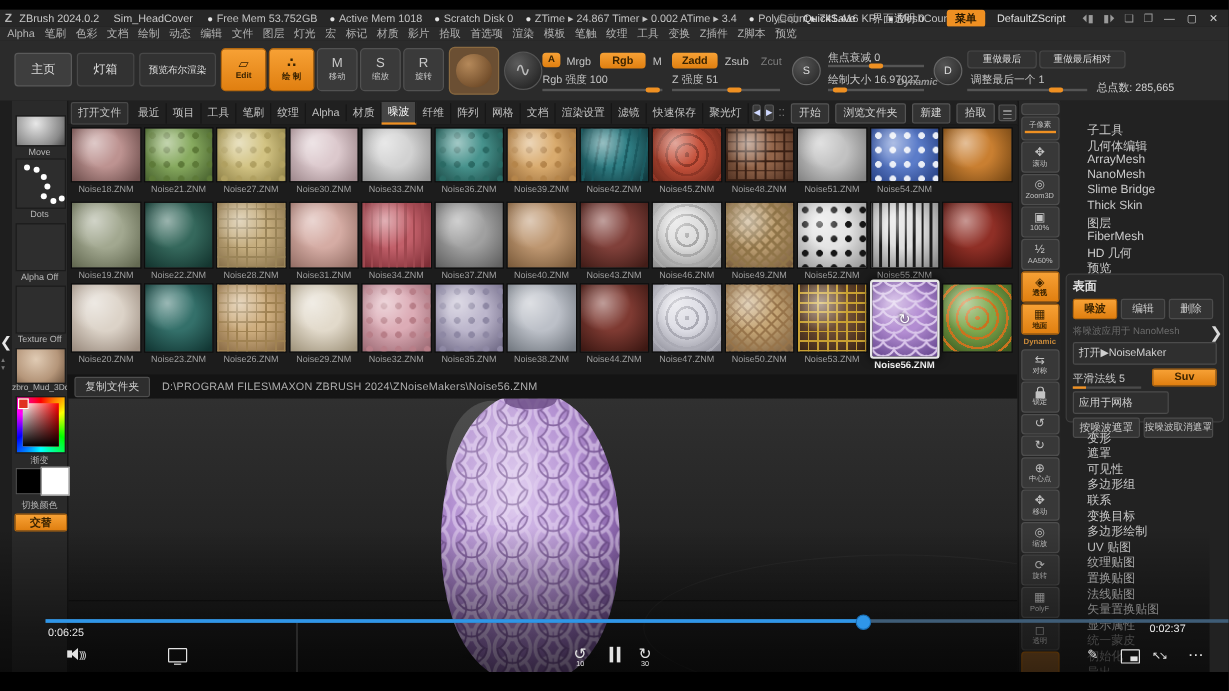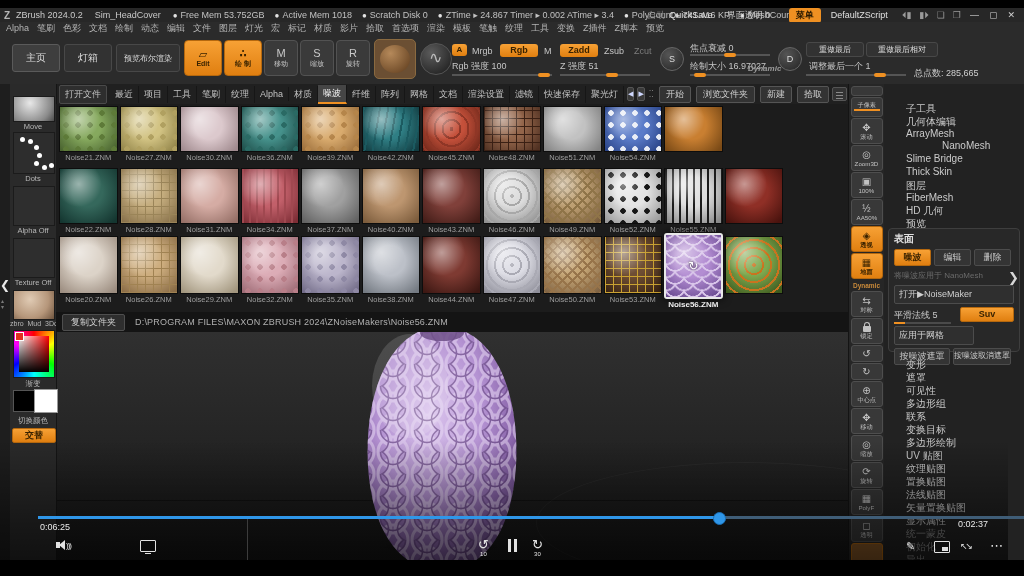--- a/index.html
+++ b/index.html
@@ -381,38 +381,50 @@
       <ellipse cx="100" cy="13" rx="22" ry="8" fill="#6e5088" opacity="0.85"></ellipse>
       <ellipse cx="68" cy="66" rx="38" ry="52" fill="#ffffff" opacity="0.14"></ellipse>
       <rect x="84" y="246" width="32" height="14" rx="6" fill="#c99a88"></rect>
     </svg>
   </div>
 
   <div id="lightbox" class="abs nosel">
     <div class="lbrow" id="row1" style="top:2px;">
         <div class="cell">
           <div class="th" style="height: 44px;">
+            <div class="sph" style="background-image: radial-gradient(circle at 33% 28%, rgba(255, 255, 255, 0.5), rgba(255, 255, 255, 0) 42%), radial-gradient(circle at 48% 42%, rgb(189, 147, 145) 35%, rgb(112, 80, 78) 92%); background-size: 100% 100%, 100% 100%; background-position: 0px 0px, 0px 0px;"></div>
+          </div>
+          <div class="cl">Noise18.ZNM</div>
+        </div>
+        <div class="cell">
+          <div class="th" style="height: 44px;">
             <div class="sph" style="background-image: radial-gradient(circle at 33% 28%, rgba(255, 255, 255, 0.5), rgba(255, 255, 255, 0) 42%), radial-gradient(circle, rgb(93, 122, 56) 0px, rgb(93, 122, 56) 2.5px, rgba(0, 0, 0, 0) 3px), radial-gradient(circle at 48% 42%, rgb(134, 169, 94) 35%, rgb(74, 100, 48) 92%); background-size: 100% 100%, 12px 12px, 100% 100%; background-position: 0px 0px, 0px 0px, 0px 0px;"></div>
           </div>
           <div class="cl">Noise21.ZNM</div>
         </div>
         <div class="cell">
           <div class="th" style="height: 44px;">
             <div class="sph" style="background-image: radial-gradient(circle at 33% 28%, rgba(255, 255, 255, 0.5), rgba(255, 255, 255, 0) 42%), radial-gradient(circle, rgb(176, 160, 96) 0px, rgb(176, 160, 96) 2.5px, rgba(0, 0, 0, 0) 3px), radial-gradient(circle at 48% 42%, rgb(210, 195, 131) 35%, rgb(147, 133, 74) 92%); background-size: 100% 100%, 12px 12px, 100% 100%; background-position: 0px 0px, 0px 0px, 0px 0px;"></div>
           </div>
           <div class="cl">Noise27.ZNM</div>
         </div>
         <div class="cell">
           <div class="th" style="height: 44px;">
             <div class="sph" style="background-image: radial-gradient(circle at 33% 28%, rgba(255, 255, 255, 0.5), rgba(255, 255, 255, 0) 42%), radial-gradient(circle at 48% 42%, rgb(220, 201, 205) 35%, rgb(160, 138, 142) 92%); background-size: 100% 100%, 100% 100%; background-position: 0px 0px, 0px 0px;"></div>
           </div>
           <div class="cl">Noise30.ZNM</div>
         </div>
         <div class="cell">
           <div class="th" style="height: 44px;">
+            <div class="sph" style="background-image: radial-gradient(circle at 33% 28%, rgba(255, 255, 255, 0.5), rgba(255, 255, 255, 0) 42%), radial-gradient(circle at 48% 42%, rgb(210, 210, 210) 35%, rgb(148, 148, 148) 92%); background-size: 100% 100%, 100% 100%; background-position: 0px 0px, 0px 0px;"></div>
+          </div>
+          <div class="cl">Noise33.ZNM</div>
+        </div>
+        <div class="cell">
+          <div class="th" style="height: 44px;">
             <div class="sph" style="background-image: radial-gradient(circle at 33% 28%, rgba(255, 255, 255, 0.5), rgba(255, 255, 255, 0) 42%), radial-gradient(circle, rgb(42, 106, 100) 0px, rgb(42, 106, 100) 2.5px, rgba(0, 0, 0, 0) 3px), radial-gradient(circle at 48% 42%, rgb(70, 146, 140) 35%, rgb(31, 79, 75) 92%); background-size: 100% 100%, 12px 12px, 100% 100%; background-position: 0px 0px, 0px 0px, 0px 0px;"></div>
           </div>
           <div class="cl">Noise36.ZNM</div>
         </div>
         <div class="cell">
           <div class="th" style="height: 44px;">
             <div class="sph" style="background-image: radial-gradient(circle at 33% 28%, rgba(255, 255, 255, 0.5), rgba(255, 255, 255, 0) 42%), radial-gradient(circle, rgb(181, 133, 74) 0px, rgb(181, 133, 74) 2.5px, rgba(0, 0, 0, 0) 3px), radial-gradient(circle at 48% 42%, rgb(217, 171, 110) 35%, rgb(156, 111, 60) 92%); background-size: 100% 100%, 12px 12px, 100% 100%; background-position: 0px 0px, 0px 0px, 0px 0px;"></div>
           </div>
           <div class="cl">Noise39.ZNM</div>
         </div>
@@ -449,20 +461,26 @@
         <div class="cell">
           <div class="th" style="height: 44px;">
             <div class="sph" style="background-image: radial-gradient(circle at 33% 28%, rgba(255, 255, 255, 0.5), rgba(255, 255, 255, 0) 42%), radial-gradient(circle at 48% 42%, rgb(201, 127, 49) 35%, rgb(122, 74, 22) 92%); background-size: 100% 100%, 100% 100%; background-position: 0px 0px, 0px 0px;"></div>
           </div>
           <div class="cl"></div>
         </div>
       </div>
     <div class="lbrow" id="row2" style="top:64px;">
         <div class="cell">
           <div class="th" style="height: 54px;">
+            <div class="sph" style="background-image: radial-gradient(circle at 33% 28%, rgba(255, 255, 255, 0.5), rgba(255, 255, 255, 0) 42%), radial-gradient(circle at 48% 42%, rgb(162, 168, 144) 35%, rgb(100, 106, 82) 92%); background-size: 100% 100%, 100% 100%; background-position: 0px 0px, 0px 0px;"></div>
+          </div>
+          <div class="cl">Noise19.ZNM</div>
+        </div>
+        <div class="cell">
+          <div class="th" style="height: 54px;">
             <div class="sph" style="background-image: radial-gradient(circle at 33% 28%, rgba(255, 255, 255, 0.5), rgba(255, 255, 255, 0) 42%), radial-gradient(circle at 48% 42%, rgb(53, 104, 92) 35%, rgb(20, 54, 48) 92%); background-size: 100% 100%, 100% 100%; background-position: 0px 0px, 0px 0px;"></div>
           </div>
           <div class="cl">Noise22.ZNM</div>
         </div>
         <div class="cell">
           <div class="th" style="height: 54px;">
             <div class="sph" style="background-image: radial-gradient(circle at 33% 28%, rgba(255, 255, 255, 0.5), rgba(255, 255, 255, 0) 42%), repeating-linear-gradient(0deg, rgb(154, 132, 88) 0px, rgb(154, 132, 88) 1.5px, rgba(0, 0, 0, 0) 1.5px, rgba(0, 0, 0, 0) 8px), repeating-linear-gradient(90deg, rgb(154, 132, 88) 0px, rgb(154, 132, 88) 1.5px, rgba(0, 0, 0, 0) 1.5px, rgba(0, 0, 0, 0) 8px), radial-gradient(circle at 48% 42%, rgb(197, 173, 126) 35%, rgb(135, 112, 74) 92%); background-size: 100% 100%, 100% 100%, 100% 100%, 100% 100%; background-position: 0px 0px, 0px 0px, 0px 0px, 0px 0px;"></div>
           </div>
           <div class="cl">Noise28.ZNM</div>
         </div>
@@ -526,20 +544,26 @@
           </div>
           <div class="cl"></div>
         </div>
       </div>
     <div class="lbrow" id="row3" style="top:132px;">
         <div class="cell">
           <div class="th" style="height: 56px;">
             <div class="sph" style="background-image: radial-gradient(circle at 33% 28%, rgba(255, 255, 255, 0.5), rgba(255, 255, 255, 0) 42%), radial-gradient(circle at 48% 42%, rgb(220, 211, 200) 35%, rgb(156, 141, 128) 92%); background-size: 100% 100%, 100% 100%; background-position: 0px 0px, 0px 0px;"></div>
           </div>
           <div class="cl">Noise20.ZNM</div>
+        </div>
+        <div class="cell">
+          <div class="th" style="height: 56px;">
+            <div class="sph" style="background-image: radial-gradient(circle at 33% 28%, rgba(255, 255, 255, 0.5), rgba(255, 255, 255, 0) 42%), radial-gradient(circle at 48% 42%, rgb(52, 112, 106) 35%, rgb(18, 55, 52) 92%); background-size: 100% 100%, 100% 100%; background-position: 0px 0px, 0px 0px;"></div>
+          </div>
+          <div class="cl">Noise23.ZNM</div>
         </div>
         <div class="cell">
           <div class="th" style="height: 56px;">
             <div class="sph" style="background-image: radial-gradient(circle at 33% 28%, rgba(255, 255, 255, 0.5), rgba(255, 255, 255, 0) 42%), repeating-linear-gradient(0deg, rgb(160, 130, 82) 0px, rgb(160, 130, 82) 1.5px, rgba(0, 0, 0, 0) 1.5px, rgba(0, 0, 0, 0) 8px), repeating-linear-gradient(90deg, rgb(160, 130, 82) 0px, rgb(160, 130, 82) 1.5px, rgba(0, 0, 0, 0) 1.5px, rgba(0, 0, 0, 0) 8px), radial-gradient(circle at 48% 42%, rgb(205, 173, 126) 35%, rgb(138, 108, 70) 92%); background-size: 100% 100%, 100% 100%, 100% 100%, 100% 100%; background-position: 0px 0px, 0px 0px, 0px 0px, 0px 0px;"></div>
           </div>
           <div class="cl">Noise26.ZNM</div>
         </div>
         <div class="cell">
           <div class="th" style="height: 56px;">
             <div class="sph" style="background-image: radial-gradient(circle at 33% 28%, rgba(255, 255, 255, 0.5), rgba(255, 255, 255, 0) 42%), radial-gradient(circle at 48% 42%, rgb(226, 218, 203) 35%, rgb(162, 150, 126) 92%); background-size: 100% 100%, 100% 100%; background-position: 0px 0px, 0px 0px;"></div>
@@ -679,21 +703,21 @@
       </div>
       <div class="rs-slot"></div>
       <div class="rs-sphere"></div>
     </div>
 
   <div id="rightpanel" class="abs nosel">
     <div id="rp-top">
         <div class="rp-item" style="top: 18px;">子工具</div>
         <div class="rp-item" style="top: 30.8px;">几何体编辑</div>
         <div class="rp-item" style="top: 43.6px;">ArrayMesh</div>
-        <div class="rp-item" style="top: 56.4px; margin-left: 36px;">NanoMesh</div>
+        <div class="rp-item" style="top: 56.4px;">NanoMesh</div>
         <div class="rp-item" style="top: 69.2px;">Slime Bridge</div>
         <div class="rp-item" style="top: 82px;">Thick Skin</div>
         <div class="rp-item" style="top: 94.8px;">图层</div>
         <div class="rp-item" style="top: 107.6px;">FiberMesh</div>
         <div class="rp-item" style="top: 120.4px;">HD 几何</div>
         <div class="rp-item" style="top: 133.2px;">预览</div>
       </div>
     <div id="surfacebox">
       <div class="hd">表面</div>
       <div class="srow">

